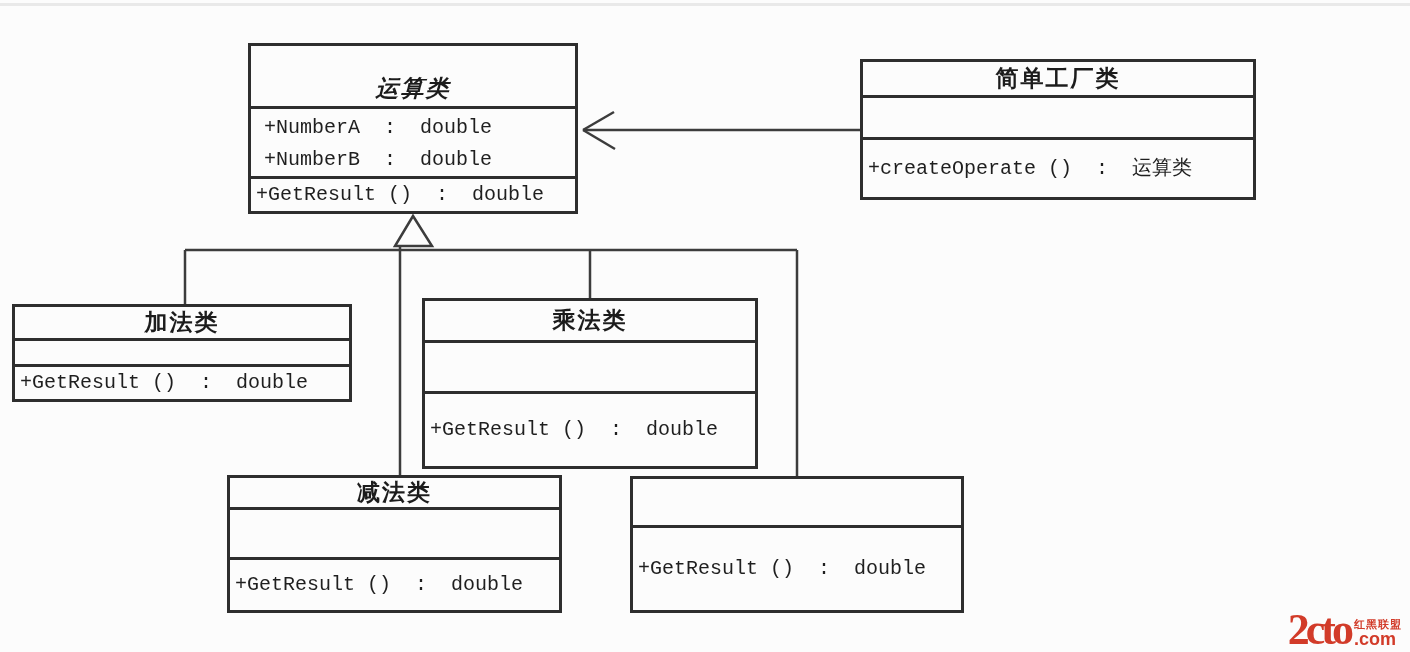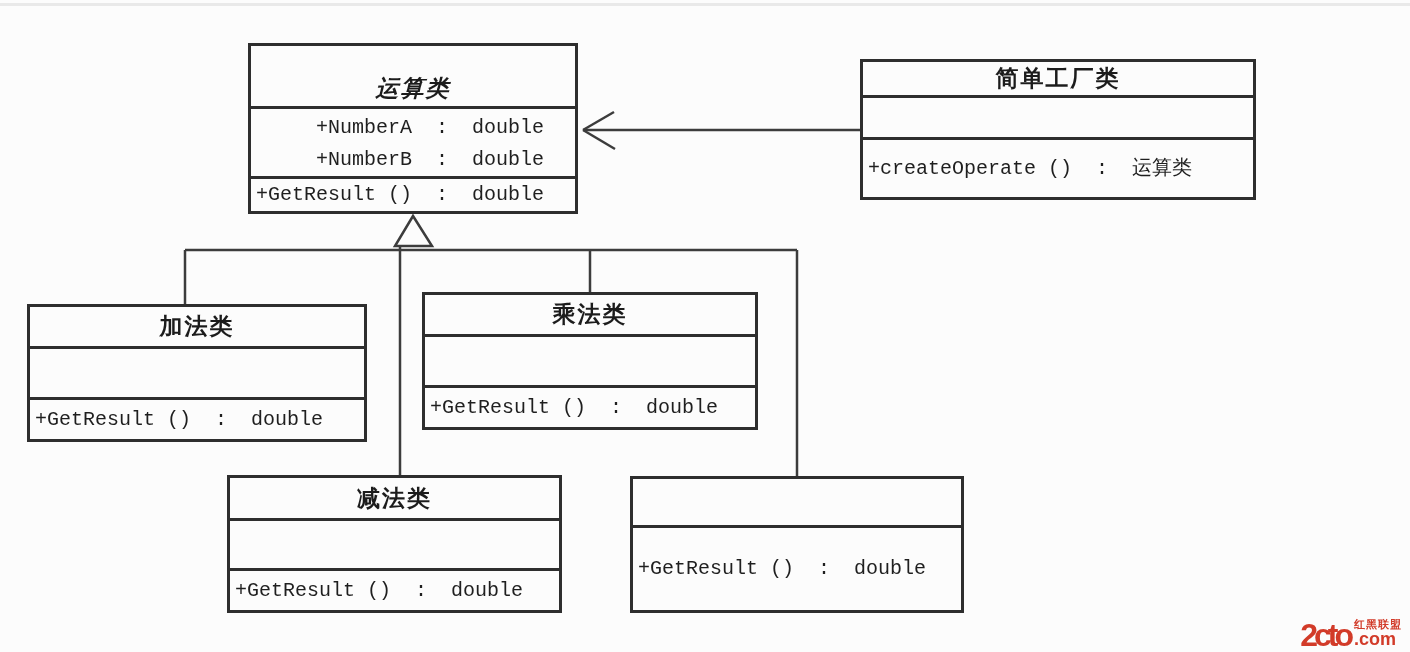--- a/index.html
+++ b/index.html
@@ -37,22 +37,21 @@
     align-items: center;
     justify-content: center;
     font-size: 23px;
     font-weight: 700;
     color: #1c1c1c;
     letter-spacing: 2px;
   }
   .uml-title.abstract { font-style: italic; margin-top: 24px; }
   .uml-attrs {
     box-sizing: border-box;
-    padding: 3px 0 0 21px;
-    margin-left: 44px;
+    padding: 3px 0 0 13px;
   }
   .uml-ops {
     box-sizing: border-box;
     flex: 1;
     border-top: 3px solid #2e2e2e;
     display: flex;
     align-items: center;
     padding-left: 5px;
   }
   .member {
@@ -73,22 +72,22 @@
   
   .watermark {
     position: absolute;
     right: 8px;
     bottom: 4px;
     display: flex;
     align-items: flex-end;
     color: #d23b29;
   }
   .wm-brand {
-    font-family: Liberation Sans, sans-serif;
-    font-size: 32px;
+    font-family: Liberation Serif, serif;
+    font-size: 44px;
     font-weight: 700;
     letter-spacing: -4px;
     line-height: 0.82;
   }
   .wm-right {
     display: flex;
     flex-direction: column;
     align-items: flex-start;
     margin-left: 4px;
     justify-content: space-between;
@@ -142,38 +141,38 @@
   </div>
 
   <div class="uml-class" style="left:860px;top:59px;width:396px;height:141px">
     <div class="uml-title" style="height:36px">简单工厂类</div>
     <div class="uml-attrs" style="height:39px"></div>
     <div class="uml-ops">
       <div class="member">+createOperate ()  :  运算类</div>
     </div>
   </div>
 
-  <div class="uml-class" style="left:27px;top:304px;width:340px;height:138px">
+  <div class="uml-class" style="left:12px;top:304px;width:340px;height:98px">
     <div class="uml-title" style="height:42px">加法类</div>
     <div class="uml-attrs" style="height:48px"></div>
     <div class="uml-ops">
       <div class="member">+GetResult ()  :  double</div>
     </div>
   </div>
 
-  <div class="uml-class" style="left:422px;top:292px;width:336px;height:138px">
+  <div class="uml-class" style="left:422px;top:298px;width:336px;height:171px">
     <div class="uml-title" style="height:42px">乘法类</div>
     <div class="uml-attrs" style="height:48px"></div>
     <div class="uml-ops">
       <div class="member">+GetResult ()  :  double</div>
     </div>
   </div>
 
   <div class="uml-class" style="left:227px;top:475px;width:335px;height:138px">
-    <div class="uml-title" style="height:43px">减法类</div>
+    <div class="uml-title" style="height:32px">减法类</div>
     <div class="uml-attrs" style="height:47px"></div>
     <div class="uml-ops">
       <div class="member">+GetResult ()  :  double</div>
     </div>
   </div>
 
   <div class="uml-class" style="left:630px;top:476px;width:334px;height:137px">
     <div class="uml-attrs" style="height:46px"></div>
     <div class="uml-ops">
       <div class="member">+GetResult ()  :  double</div>

